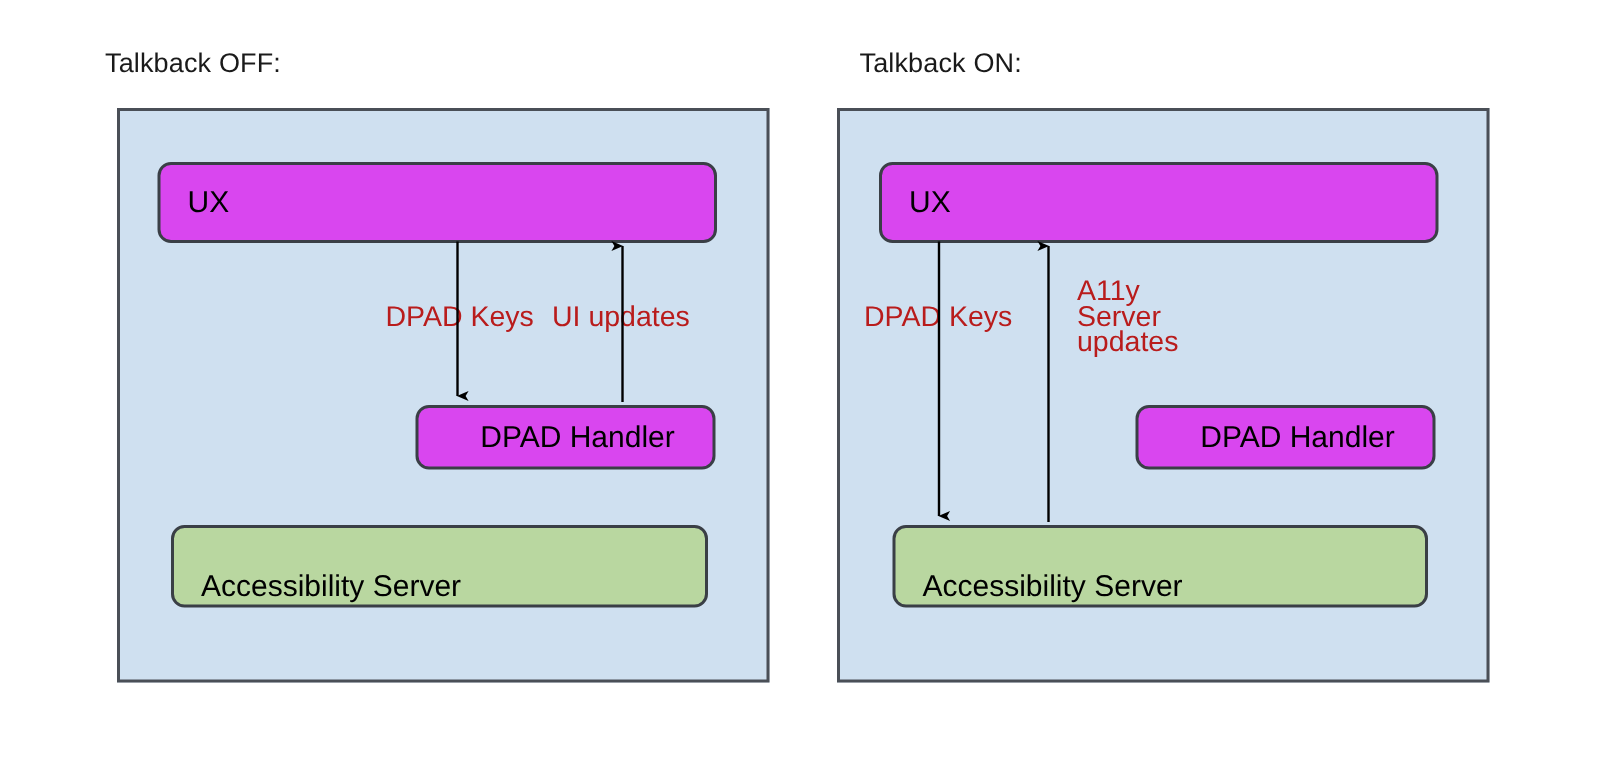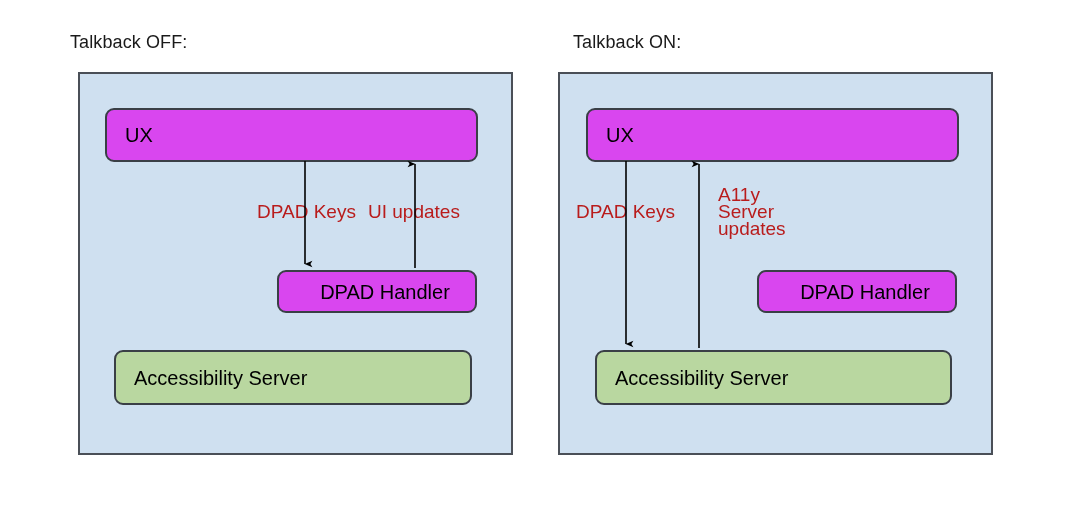--- a/index.html
+++ b/index.html
@@ -46,20 +46,21 @@
     font-size: 20px;
     line-height: 24px;
     color: #000000;
     white-space: nowrap;
   }
   .node.yellow {
     background: #d946ef;
   }
   .node.green {
     background: #b9d7a0;
+    align-items: flex-end;
   }
   .node .node-label {
     padding-left: 18px;
   }
   .node.center .node-label {
     padding-left: 0;
     width: 100%;
     text-align: center;
     margin-left: 16px;
   }

